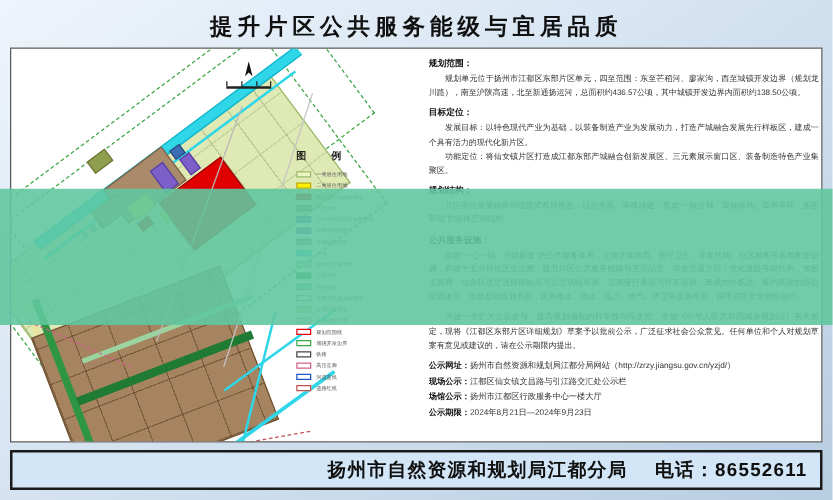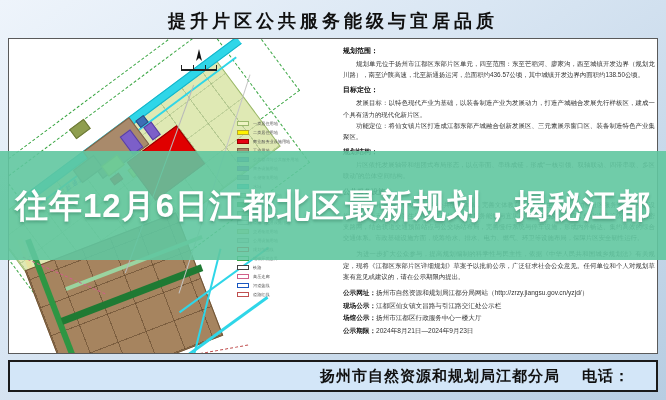--- a/index.html
+++ b/index.html
@@ -104,21 +104,21 @@
   }
   .overlay-line {
     font-size:33px; font-weight:900; color:#ffffff; letter-spacing:1px;
     line-height:1.55; white-space:nowrap;
     text-shadow:0 2px 3px rgba(40,110,85,.45);
   }
   
   .footer-bar {
     position:absolute; left:8px; top:360px; width:650px; height:32px;
     background:#d3e6f8; border:2px solid #1a1a1a; z-index:6;
-    display:flex; align-items:center; justify-content:flex-end; padding-right:26px;
+    display:flex; align-items:center; justify-content:flex-end; padding-right:10px;
     font-size:15px; font-weight:700; color:#101010; letter-spacing:1px;
   }
   .footer-bar .gap { width:22px; }
 </style>
 </head>
 <body>
 
 <div class="page-title">提升片区公共服务能级与宜居品质</div>
 
 <div class="panel">
@@ -158,20 +158,21 @@
         </svg>
     </div>
     <div class="rot scalebar">
         <i></i>
         <i></i>
         <i></i>
         <i></i>
       </div>
 
     <div class="legend">
+      <div class="legend-title">图　例</div>
       <div>
   <div class="lg-row">
     <span class="lg-swatch" style="background: rgb(238, 243, 195); border-color: rgb(154, 184, 107);"></span>
     <span class="lg-label">一类居住用地</span>
   </div>
 
   <div class="lg-row">
     <span class="lg-swatch" style="background: rgb(255, 241, 0); border-color: rgb(184, 169, 42);"></span>
     <span class="lg-label">二类居住用地</span>
   </div>
@@ -307,20 +308,20 @@
   </div>
 
   <div class="pub-row">
     <span class="pub-label">公示期限：</span><span class="pub-value">2024年8月21日—2024年9月23日</span>
   </div>
 </div>
   </div>
 </div>
 
 <div class="overlay">
-  <div class="overlay-line">往年12月6日江都北区最新规划，揭秘江都</div>
 </div>
 
 <div class="footer-bar">
   <span>扬州市自然资源和规划局江都分局</span>
   <span class="gap"></span>
   <span>电话：</span>
+  <span>86552611</span>
 </div>
 
 </body></html>

